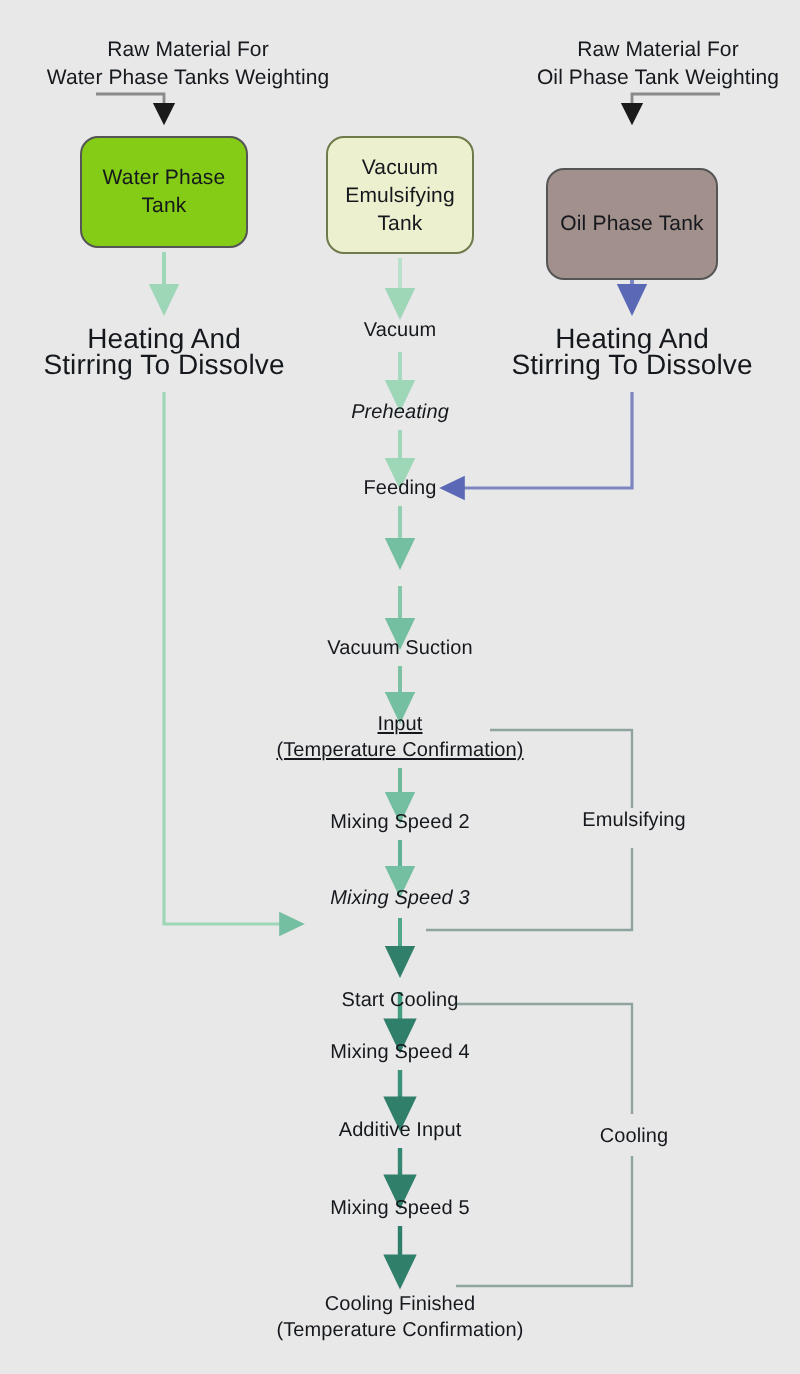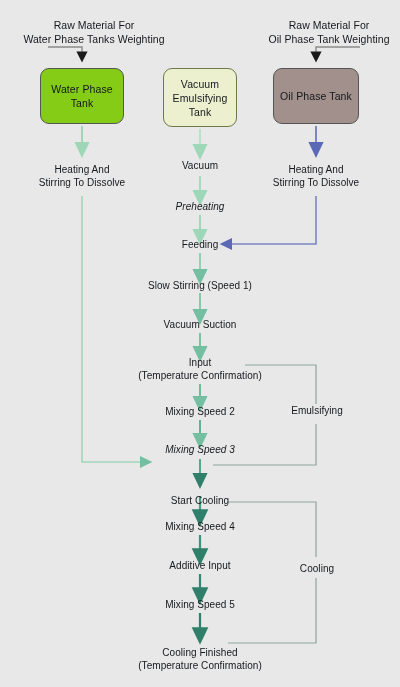--- a/index.html
+++ b/index.html
@@ -20,34 +20,34 @@
     box-sizing:border-box;
     display:flex;align-items:center;justify-content:center;
     text-align:center;
     font-size:10.5px;
     color:#15181c;
     line-height:14px;
     letter-spacing:.1px;
   }
   #tank-water{left:40px;top:68px;width:84px;height:56px;background:#84cc16;}
   #tank-vac{left:163px;top:68px;width:74px;height:59px;background:#edf0cf;border-color:#6e7a4a;}
-  #tank-oil{left:273px;top:68px;width:86px;height:56px;background:#a1908c;justify-content:center;}
+  #tank-oil{left:273px;top:84px;width:86px;height:56px;background:#a1908c;justify-content:center;}
 
   .lbl{
     position:absolute;
     text-align:center;
     font-size:10px;
     color:#15181c;
     line-height:13px;
     white-space:nowrap;
     letter-spacing:.05px;
   }
   .lbl.c{transform:translateX(-50%);}
   .hdr{font-size:10.5px;line-height:14px;}
-  .side{font-size:10px;color:#15181c;}
+  .side{font-size:14px;color:#15181c;}
 </style>
 </head>
 <body>
 
 <div id="stage">
 
   <svg class="layer" viewBox="0 0 400 687">
     <defs>
       <marker id="ahBlack" markerWidth="10" markerHeight="10" refX="4" refY="5" orient="auto">
         <path d="M0,1 L8,5 L0,9 z" fill="#1a1a1a"></path>
@@ -154,24 +154,23 @@
   </div>
 
   <div class="lbl c side" style="left:316px;top:163px;">
     <div>Heating And</div>
     <div>Stirring To Dissolve</div>
   </div>
 
   <div class="lbl c" style="left:200px;top:159px;">Vacuum</div>
   <div class="lbl c" style="left:200px;top:200px;font-style:italic;">Preheating</div>
   <div class="lbl c" style="left:200px;top:238px;">Feeding</div>
-  <div class="lbl c" style="left:200px;top:279px;">Slow Stirring (Speed 1)</div>
   <div class="lbl c" style="left:200px;top:318px;">Vacuum Suction</div>
 
-  <div class="lbl c" style="left:200px;top:356px;">
+  <div class="lbl c" style="left:200px;top:356px;text-decoration:underline;">
     <div>Input</div>
     <div>(Temperature Confirmation)</div>
   </div>
 
   <div class="lbl c" style="left:200px;top:405px;text-align:center;">Mixing Speed 2</div>
   <div class="lbl c" style="left:200px;top:443px;font-style:italic;">Mixing Speed 3</div>
   <div class="lbl c" style="left:200px;top:494px;">Start Cooling</div>
   <div class="lbl c" style="left:200px;top:520px;">Mixing Speed 4</div>
   <div class="lbl c" style="left:200px;top:559px;">Additive Input</div>
   <div class="lbl c" style="left:200px;top:598px;">Mixing Speed 5</div>

